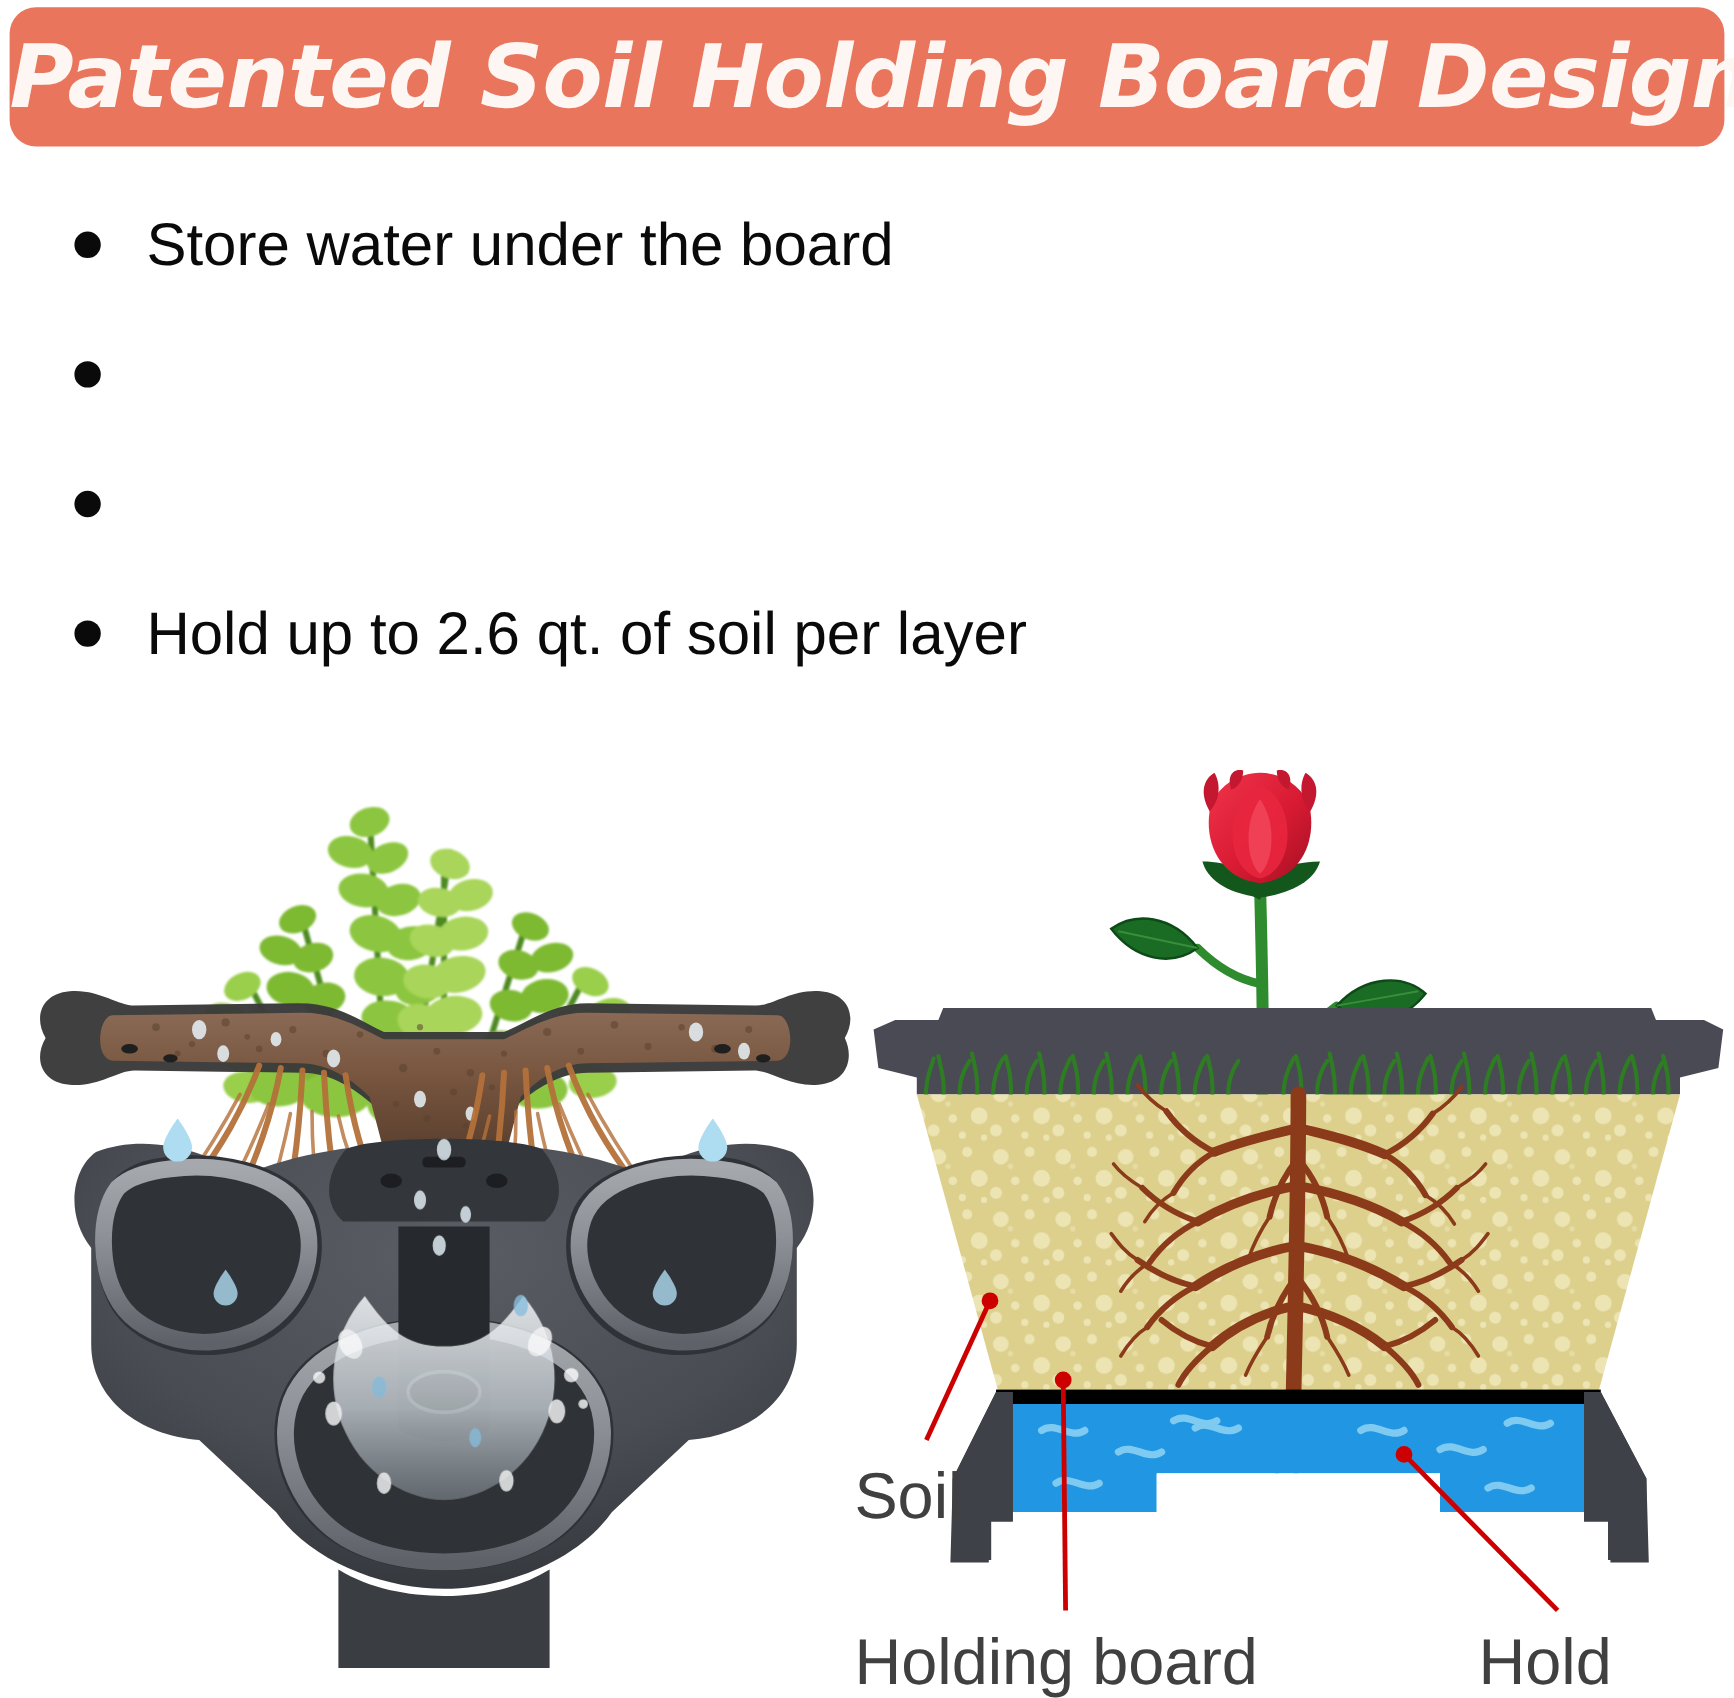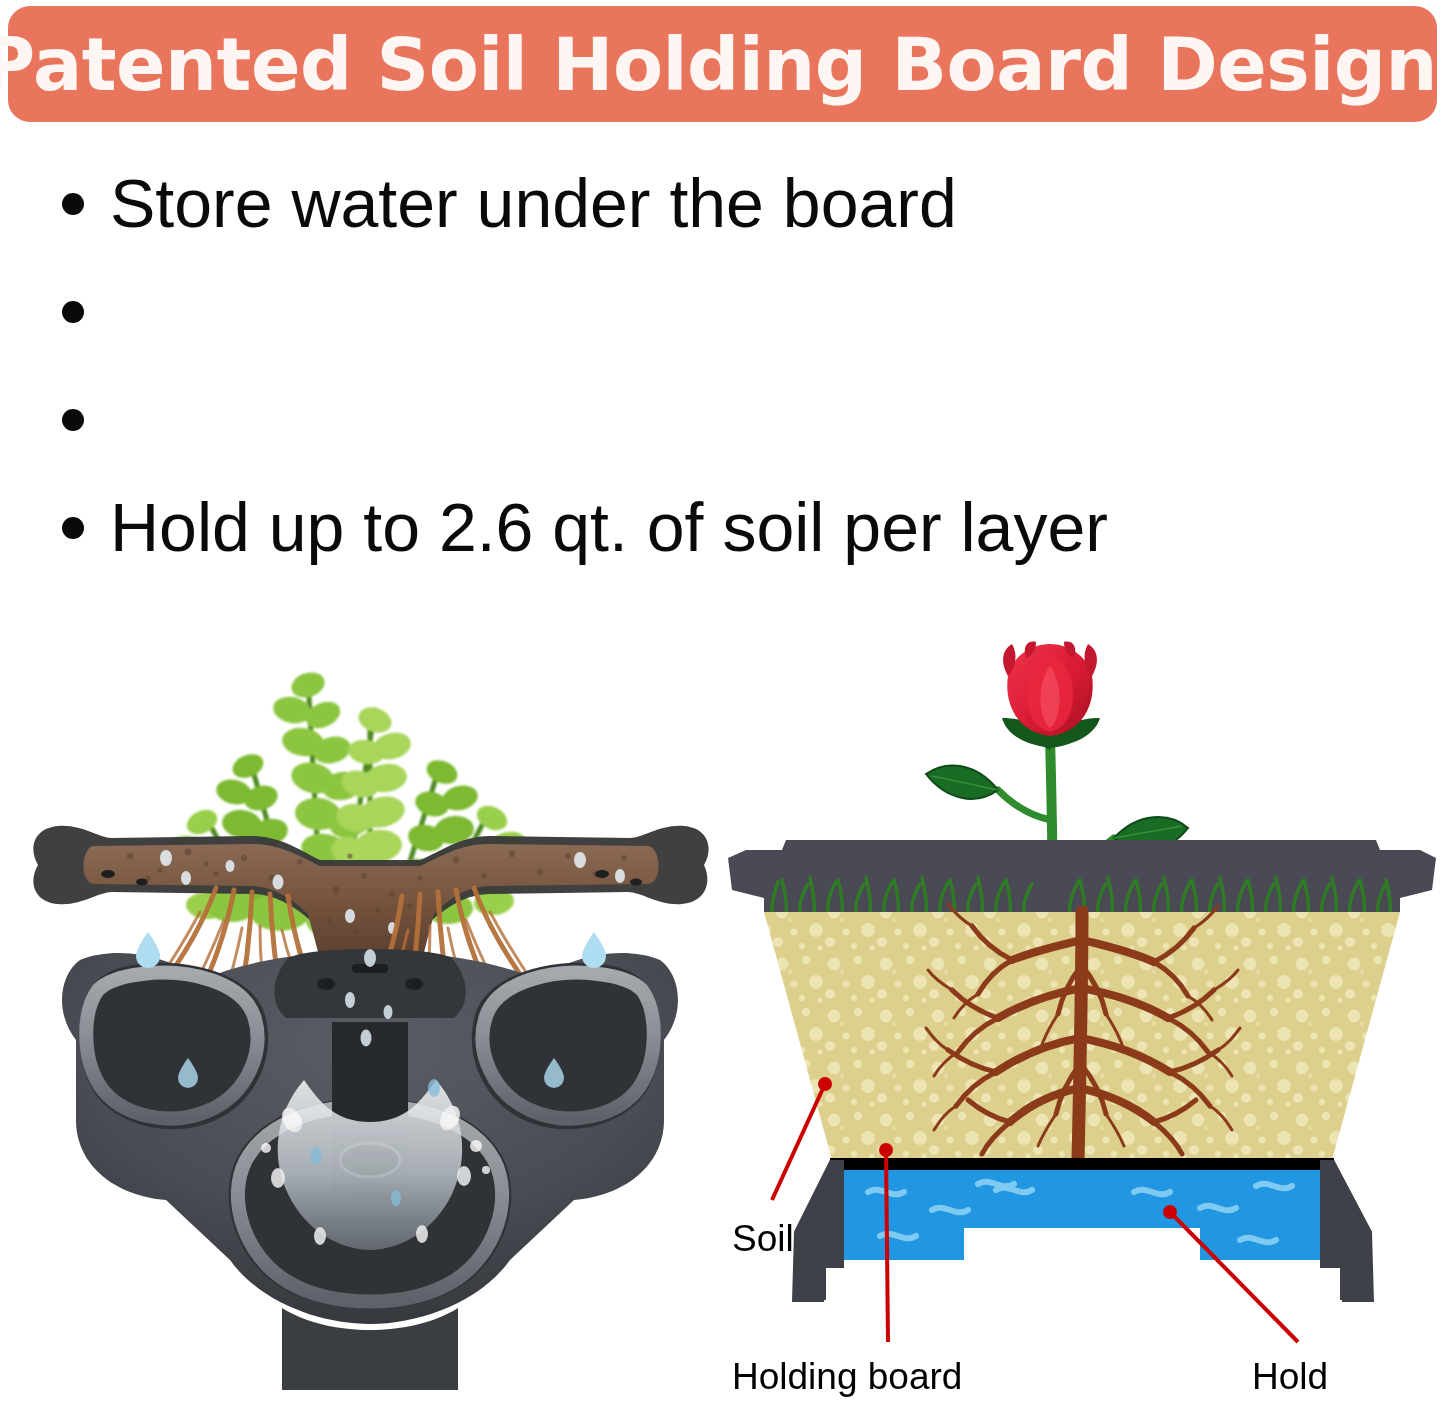--- a/index.html
+++ b/index.html
@@ -23,21 +23,22 @@
   #header-banner {
     position: absolute;
     left: 8px;
     top: 6px;
     width: 1429px;
     height: 116px;
     background: #E8755C;
     border-radius: 22px;
     display: flex;
     align-items: center;
-    justify-content: flex-end;
+    justify-content: flex-start;
+    font-style: italic;
   }
   #header-title {
     color: #FDF6F2;
     font-family: "DejaVu Sans", sans-serif;
     font-weight: bold;
     font-size: 73px;
     letter-spacing: -0.5px;
     white-space: nowrap;
     line-height: 1;
   }
@@ -58,24 +59,24 @@
   .bullet-dot {
     position: absolute;
     left: 62px;
     width: 22px;
     height: 22px;
     border-radius: 50%;
     background: #0A0A0A;
   }
   .bullet-text {
     position: absolute;
-    left: 110px;
+    left: 122px;
     color: #0A0A0A;
     font-family: "Liberation Sans", sans-serif;
-    font-size: 68px;
+    font-size: 50px;
     line-height: 1.05;
     white-space: nowrap;
   }
 
   
   #figures {
     position: absolute;
     left: 0;
     top: 560px;
     width: 1445px;
@@ -98,26 +99,25 @@
     left: 720px;
     top: 80px;
     width: 725px;
     height: 720px;
   }
   #right-figure svg { display: block; }
 
   
   .callout-label {
     position: absolute;
-    color: #000000;
+    color: #404040;
     font-family: "Liberation Sans", sans-serif;
-    font-size: 37px;
+    font-size: 54px;
     line-height: 1;
     white-space: nowrap;
-    margin-left: 20px;
   }
   #label-soil      { left: 712px;  top: 1220px; }
   #label-holding   { left: 712px;  top: 1358px; }
   #label-water     { left: 1232px; top: 1358px; }
 
   #callout-lines {
     position: absolute;
     left: 0; top: 0;
     width: 1445px; height: 1415px;
     pointer-events: none;

